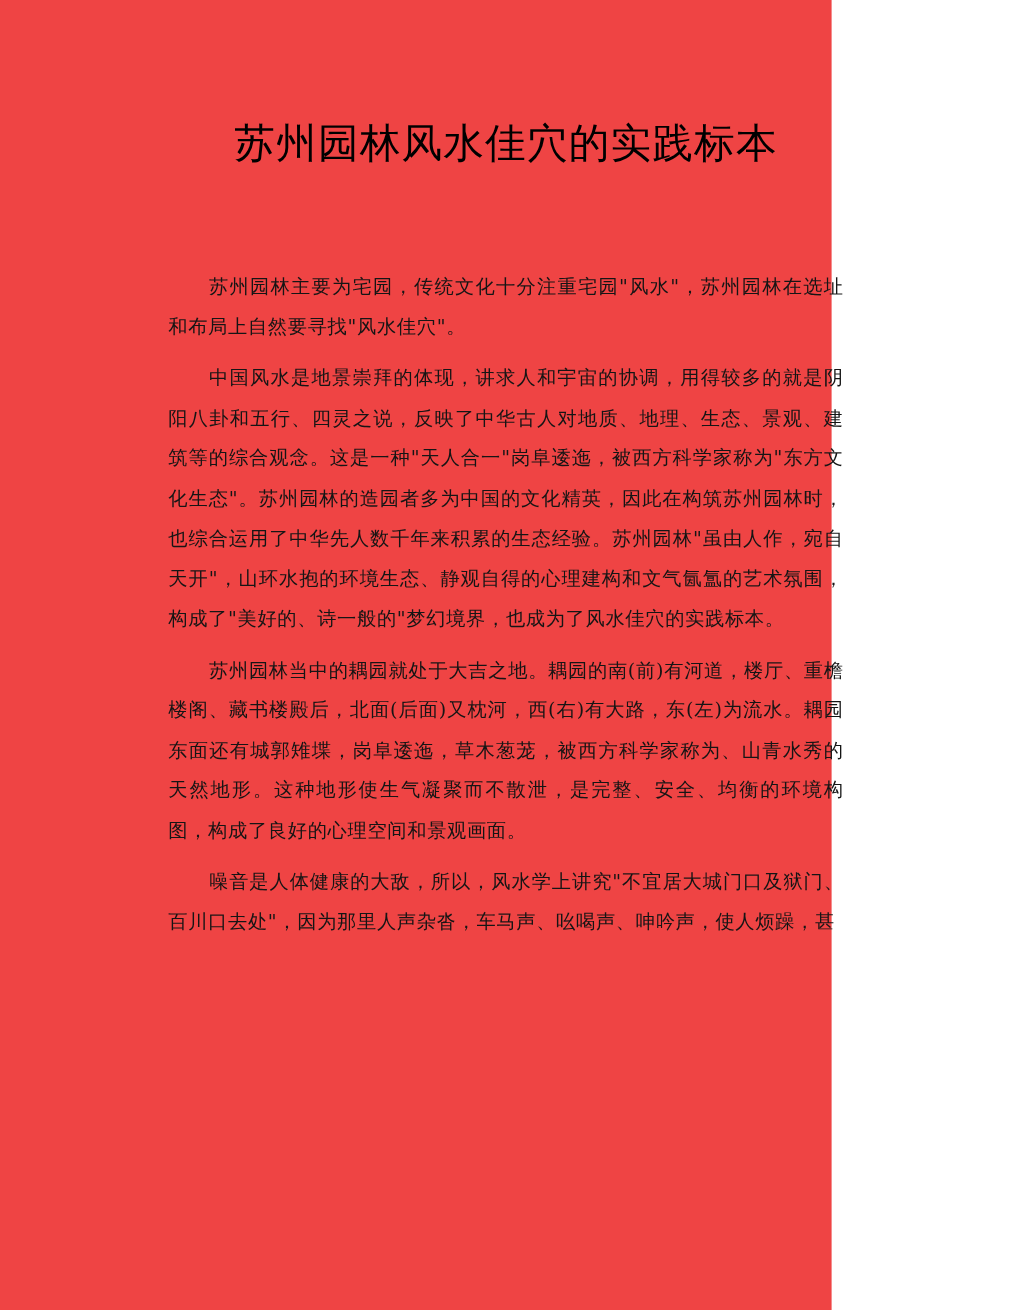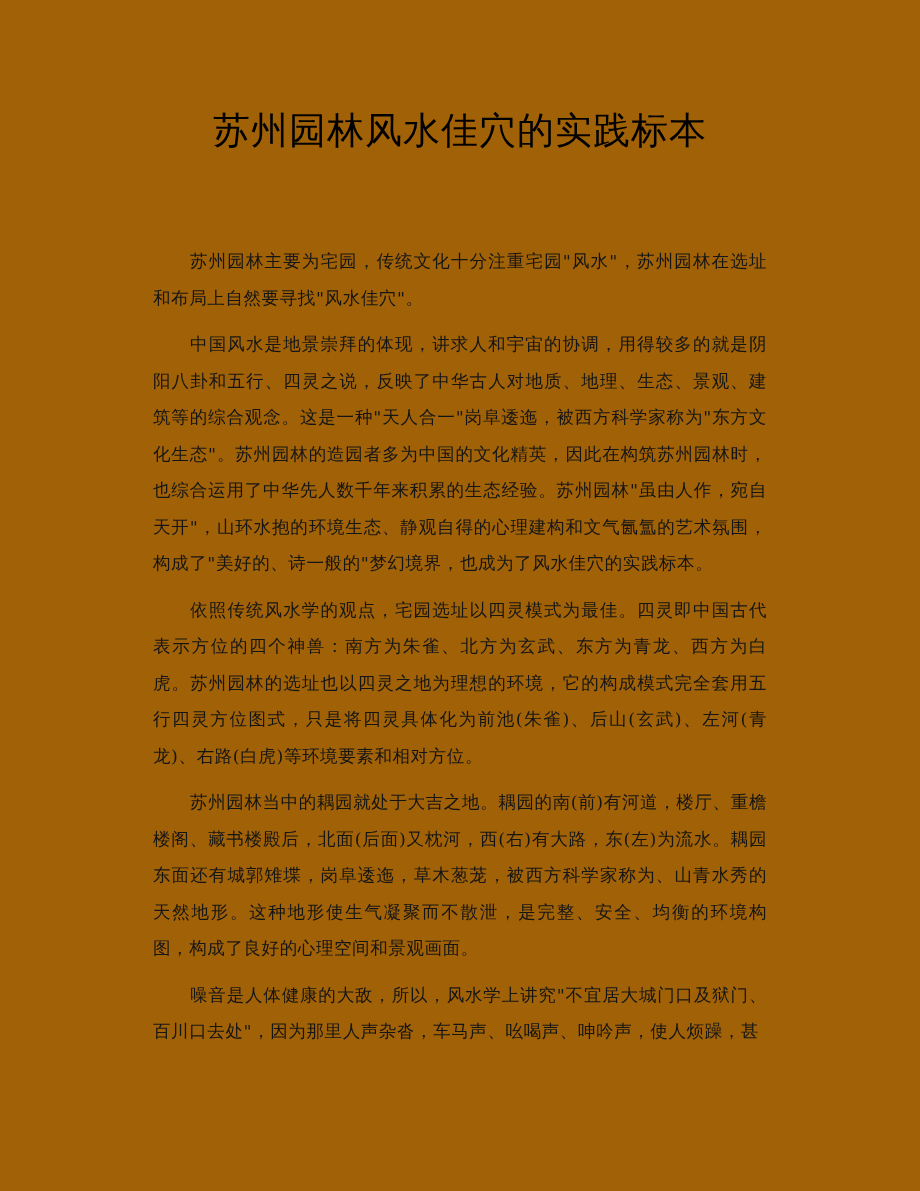--- a/index.html
+++ b/index.html
@@ -1,30 +1,29 @@
 <!DOCTYPE html>
 <html><head>
 <meta charset="utf-8">
 <style>
   html, body { margin: 0; padding: 0; background: #ffffff; }
   body { width: 920px; height: 1191px; overflow: hidden; position: relative;
          font-family: "DejaVu Serif", "Liberation Serif", serif; color: #111; }
-  .page { position: absolute; left: 0; top: 0; width: 920px; height: 1191px; background: #a16207; }
+  .page { position: absolute; left: 0; top: 0; width: 756px; height: 1191px; background: #ef4444; }
   .title { position: absolute; top: 106px; left: 0; width: 920px; text-align: center;
            font-family: "DejaVu Sans", "Liberation Sans", sans-serif;
            font-size: 37px; line-height: 50px; letter-spacing: 1px; color: #000; margin: 0; font-weight: normal; }
   .body { position: absolute; left: 153px; top: 243px; width: 614px; }
   .para { margin: 0 0 10px 0; font-size: 17.5px; line-height: 36.5px; text-indent: 37px;
           text-align: justify; letter-spacing: 0.6px; color: #151515; }
 </style>
 </head>
 <body>
 
 <div class="page">
   <h1 class="title">苏州园林风水佳穴的实践标本</h1>
   <div class="body">
     <p class="para">苏州园林主要为宅园，传统文化十分注重宅园"风水"，苏州园林在选址和布局上自然要寻找"风水佳穴"。</p>
     <p class="para">中国风水是地景崇拜的体现，讲求人和宇宙的协调，用得较多的就是阴阳八卦和五行、四灵之说，反映了中华古人对地质、地理、生态、景观、建筑等的综合观念。这是一种"天人合一"岗阜逶迤，被西方科学家称为"东方文化生态"。苏州园林的造园者多为中国的文化精英，因此在构筑苏州园林时，也综合运用了中华先人数千年来积累的生态经验。苏州园林"虽由人作，宛自天开"，山环水抱的环境生态、静观自得的心理建构和文气氤氲的艺术氛围，构成了"美好的、诗一般的"梦幻境界，也成为了风水佳穴的实践标本。</p>
-    <p class="para">依照传统风水学的观点，宅园选址以四灵模式为最佳。四灵即中国古代表示方位的四个神兽：南方为朱雀、北方为玄武、东方为青龙、西方为白虎。苏州园林的选址也以四灵之地为理想的环境，它的构成模式完全套用五行四灵方位图式，只是将四灵具体化为前池(朱雀)、后山(玄武)、左河(青龙)、右路(白虎)等环境要素和相对方位。</p>
     <p class="para">苏州园林当中的耦园就处于大吉之地。耦园的南(前)有河道，楼厅、重檐楼阁、藏书楼殿后，北面(后面)又枕河，西(右)有大路，东(左)为流水。耦园东面还有城郭雉堞，岗阜逶迤，草木葱茏，被西方科学家称为、山青水秀的天然地形。这种地形使生气凝聚而不散泄，是完整、安全、均衡的环境构图，构成了良好的心理空间和景观画面。</p>
     <p class="para">噪音是人体健康的大敌，所以，风水学上讲究"不宜居大城门口及狱门、百川口去处"，因为那里人声杂沓，车马声、吆喝声、呻吟声，使人烦躁，甚</p>
   </div>
 </div>
 
 </body></html>

